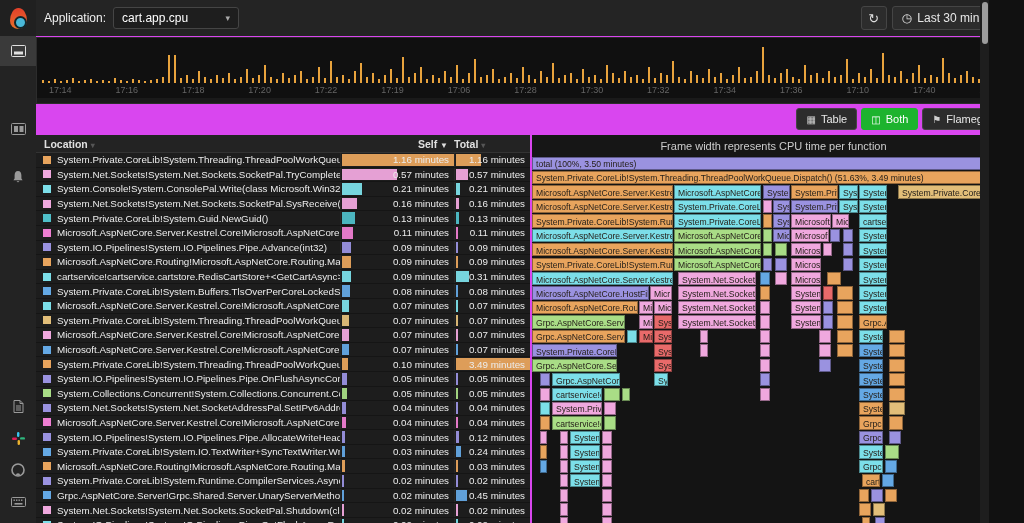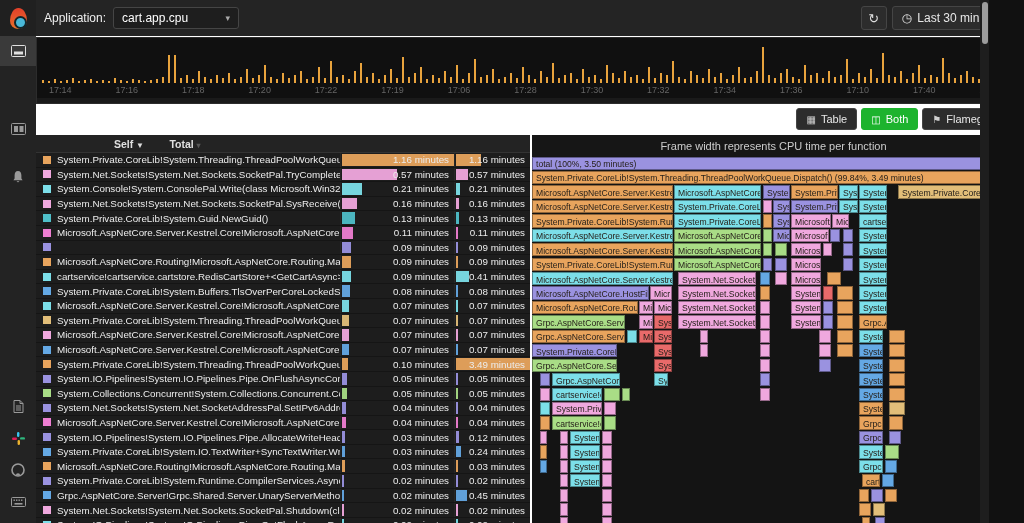--- a/index.html
+++ b/index.html
@@ -1,18 +1,18 @@
 <!DOCTYPE html>
 <html><head>
 <meta charset="utf-8">
 <style>
   * { box-sizing: border-box; }
   html,body { margin:0; padding:0; background:#111; }
   body { font-family:"Liberation Sans", sans-serif; }
-  #app { position:relative; width:989px; height:523px; background:#ffffff; overflow:hidden; color:#e8e8e8; }
+  #app { position:relative; width:989px; height:523px; background:#d946ef; overflow:hidden; color:#e8e8e8; }
 
   
   .sidebar { position:absolute; left:0; top:0; width:36px; height:523px; background:#232323; display:flex; flex-direction:column; align-items:center; z-index:5; }
   .logo { width:36px; height:36px; display:flex; align-items:center; justify-content:center; background:#202020; }
   .flame { position:relative; width:17px; height:21px; background:linear-gradient(180deg,#e2402a,#e8702c); border-radius:50% 50% 46% 46%/62% 62% 40% 40%; }
   .flame::after { content:""; position:absolute; left:4px; top:8px; width:9px; height:9px; border-radius:50%; background:#49b8d8; border:2px solid #12262b; }
   .side-btn { width:36px; height:30px; display:flex; align-items:center; justify-content:center; color:#9a9a9a; cursor:pointer; }
   .side-btn.active { background:#3a3a3a; color:#e0e0e0; }
   .side-spacer { flex:1; }
   .side-bottom { display:flex; flex-direction:column; align-items:center; padding-bottom:6px; gap:2px; }
@@ -44,21 +44,21 @@
   .view-btn .vicon { font-size:10px; color:#cfcfcf; }
   .view-btn.active { background:#1db32e; border-color:#1db32e; color:#fff; }
   .view-btn.active .vicon { color:#fff; }
 
   
   .main { position:absolute; left:36px; top:135px; width:979px; bottom:0; display:flex; }
   .table-panel { width:494px; flex:none; display:flex; flex-direction:column; overflow:hidden; }
   .thead { height:18px; flex:none; display:flex; align-items:center; background:#232323; border-bottom:1px solid #333; font-size:10.5px; font-weight:bold; color:#e0e0e0; }
   .th-loc { flex:1; padding-left:8px; }
   .th-self { width:114px; text-align:right; padding-right:6px; }
-  .th-total { width:76px; text-align:center; padding-right:6px; }
+  .th-total { width:76px; text-align:left; padding-right:6px; }
   .sort-dim { color:#555; font-size:8px; }
   .sort-active { color:#ddd; font-size:8px; }
   .tbody { flex:1; overflow:hidden; }
   .trow { height:14.6px; display:flex; align-items:stretch; background:#1d1d1d; border-bottom:1px solid #151515; font-size:9.8px; color:#ececec; cursor:pointer; }
   .loc { flex:1; display:flex; align-items:center; overflow:hidden; padding-left:7px; }
   .swatch { width:8px; height:8px; flex:none; margin-right:6px; }
   .loc-text { overflow:hidden; white-space:nowrap; }
   .cell { position:relative; flex:none; border-left:1px solid #262626; }
   .cell-self { width:114px; }
   .cell-total { width:76px; }
@@ -374,20 +374,24 @@
         <div class="view-btn">
           <span class="vicon">⚑</span>
           <span>Flamegraph</span>
         </div>
       </div>
   </div>
 
   <div class="main">
     <div class="table-panel">
       <div class="thead">
+        <div class="th-loc">
+          <span>Location</span>
+          <span class="sort-dim">▾</span>
+        </div>
         <div class="th-self">
           <span>Self</span>
           <span class="sort-active">▼</span>
         </div>
         <div class="th-total">
           <span>Total</span>
           <span class="sort-dim">▾</span>
         </div>
       </div>
       <div class="tbody">
@@ -471,20 +475,21 @@
               <div class="val">0.11 minutes</div>
             </div>
             <div class="cell cell-total">
               <div class="bar" style="width: 2.33238px; background: rgb(238, 126, 210);"></div>
               <div class="val">0.11 minutes</div>
             </div>
           </div>
           <div class="trow">
             <div class="loc">
               <span class="swatch" style="background: rgb(154, 146, 224);"></span>
+              <span class="loc-text">System.IO.Pipelines!System.IO.Pipelines.Pipe.Advance(int32)</span>
             </div>
             <div class="cell cell-self">
               <div class="bar" style="width: 8.68966px; background: rgb(154, 146, 224);"></div>
               <div class="val">0.09 minutes</div>
             </div>
             <div class="cell cell-total">
               <div class="bar" style="width: 2px; background: rgb(154, 146, 224);"></div>
               <div class="val">0.09 minutes</div>
             </div>
           </div>
@@ -506,21 +511,21 @@
             <div class="loc">
               <span class="swatch" style="background: rgb(124, 223, 233);"></span>
               <span class="loc-text">cartservice!cartservice.cartstore.RedisCartStore+&lt;GetCartAsync&gt;d__1…</span>
             </div>
             <div class="cell cell-self">
               <div class="bar" style="width: 8.68966px; background: rgb(124, 223, 233);"></div>
               <div class="val">0.09 minutes</div>
             </div>
             <div class="cell cell-total">
               <div class="bar" style="width: 12.9341px; background: rgb(124, 223, 233);"></div>
-              <div class="val">0.41 minutes</div>
+              <div class="val">0.31 minutes</div>
             </div>
           </div>
           <div class="trow">
             <div class="loc">
               <span class="swatch" style="background: rgb(100, 168, 228);"></span>
               <span class="loc-text">System.Private.CoreLib!System.Buffers.TlsOverPerCoreLockedStacks…</span>
             </div>
             <div class="cell cell-self">
               <div class="bar" style="width: 7.72414px; background: rgb(100, 168, 228);"></div>
               <div class="val">0.08 minutes</div>
@@ -762,21 +767,21 @@
         <span>Frame width represents CPU time per function</span>
         <div class="menu-btn">
           <span>≡</span>
         </div>
       </div>
       <div class="flame-body">
           <div class="frow">
             <div class="fblock" style="left: 0px; width: 483px; background: rgb(154, 146, 224);">total (100%, 3.50 minutes)</div>
           </div>
           <div class="frow">
-            <div class="fblock" style="left: 0px; width: 482px; background: rgb(232, 164, 93);">System.Private.CoreLib!System.Threading.ThreadPoolWorkQueue.Dispatch() (99.84%, 3.49 minutes)</div>
+            <div class="fblock" style="left: 0px; width: 482px; background: rgb(232, 164, 93);">System.Private.CoreLib!System.Threading.ThreadPoolWorkQueue.Dispatch() (51.63%, 3.49 minutes)</div>
           </div>
           <div class="frow">
             <div class="fblock" style="left: 0px; width: 141px; background: rgb(232, 164, 93);">Microsoft.AspNetCore.Server.Kestrel.Core!M</div>
             <div class="fblock" style="left: 142px; width: 87px; background: rgb(124, 223, 233);">Microsoft.AspNetCore.</div>
             <div class="fblock" style="left: 231px; width: 27px; background: rgb(154, 146, 224);">System.I</div>
             <div class="fblock" style="left: 259px; width: 47px; background: rgb(232, 164, 93);">System.Privat</div>
             <div class="fblock" style="left: 307px; width: 19px; background: rgb(124, 223, 233);">Syste</div>
             <div class="fblock" style="left: 327px; width: 28px; background: rgb(124, 223, 233);">System.P</div>
             <div class="fblock" style="left: 366px; width: 107px; background: rgb(226, 190, 121);">System.Private.CoreLib!System.</div>
           </div>

